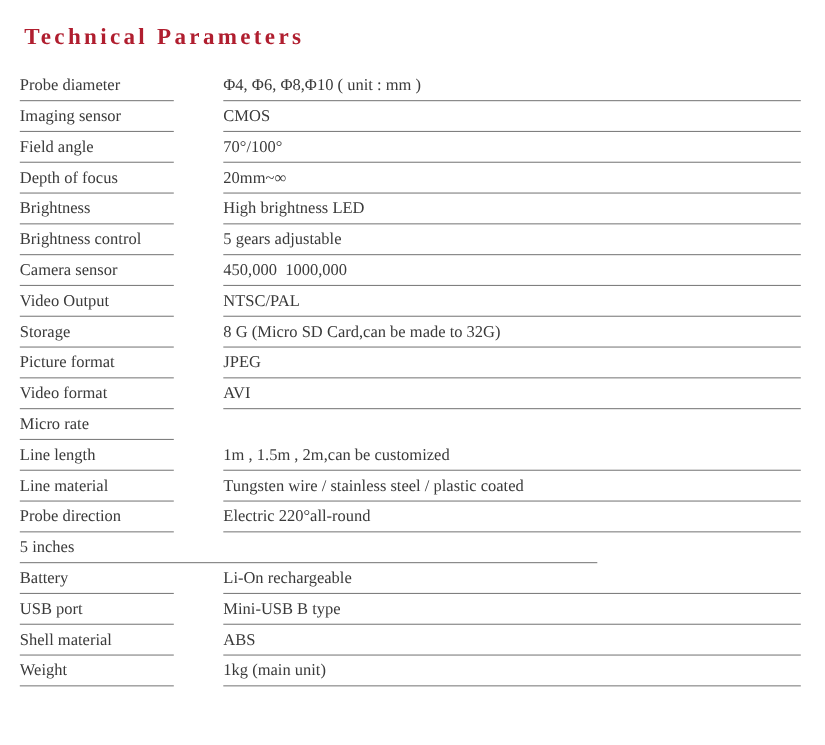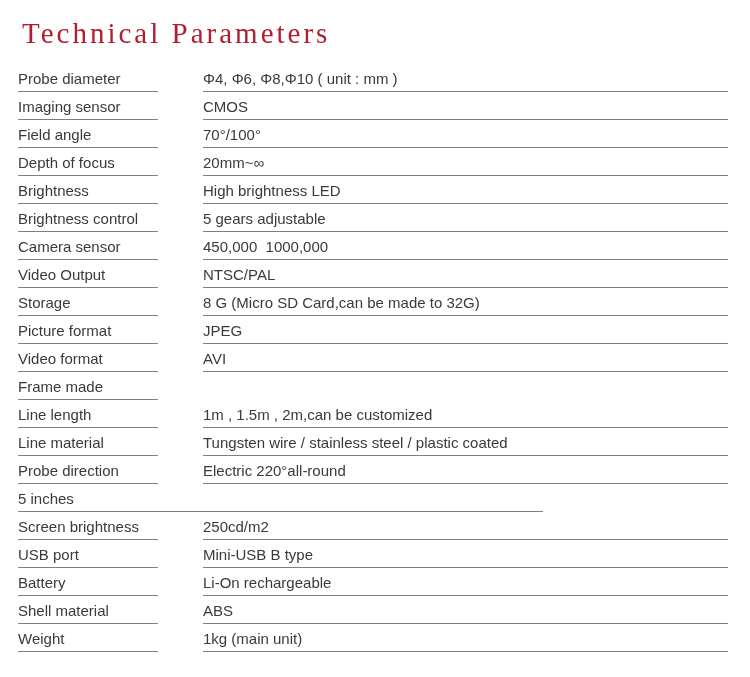--- a/index.html
+++ b/index.html
@@ -14,33 +14,34 @@
     height: 677px;
     background: var(--bg-color);
     font-family: "Liberation Sans", sans-serif;
     overflow: hidden;
   }
   .page-title {
     margin: 18px 0 0 22px;
     height: 30px;
     line-height: 30px;
     font-family: "Liberation Serif", serif;
-    font-weight: normal;
-    font-size: 29px;
+    font-weight: bold;
+    font-size: 21px;
     letter-spacing: 3px;
     color: var(--title-color);
     white-space: pre;
   }
   .spec-table {
     margin: 16px 0 0 18px;
     width: 710px;
   }
   .spec-row {
     display: flex;
     height: 28px;
+    font-family: Liberation Serif, serif;
   }
   .cell {
     display: flex;
     align-items: flex-end;
     padding-bottom: 4px;
     border-bottom: 1px solid var(--line-color);
     font-size: 15px;
     color: var(--text-color);
     white-space: pre;
     overflow: hidden;
@@ -109,21 +110,21 @@
     <div class="cell label">Picture format</div>
     <div class="cell value">JPEG</div>
   </div>
 
   <div class="spec-row">
     <div class="cell label">Video format</div>
     <div class="cell value">AVI</div>
   </div>
 
   <div class="spec-row">
-    <div class="cell label">Frame made</div>
+    <div class="cell label">Micro rate</div>
   </div>
 
   <div class="spec-row">
     <div class="cell label">Line length</div>
     <div class="cell value">1m , 1.5m , 2m,can be customized</div>
   </div>
 
   <div class="spec-row">
     <div class="cell label">Line material</div>
     <div class="cell value">Tungsten wire / stainless steel / plastic coated</div>
@@ -131,33 +132,29 @@
 
   <div class="spec-row">
     <div class="cell label">Probe direction</div>
     <div class="cell value">Electric 220°all-round</div>
   </div>
 
   <div class="spec-row">
     <div class="cell value">5 inches</div>
   </div>
 
+
   <div class="spec-row">
-    <div class="cell label">Screen brightness</div>
-    <div class="cell value">250cd/m2</div>
+    <div class="cell label">Battery</div>
+    <div class="cell value">Li-On rechargeable</div>
   </div>
 
   <div class="spec-row">
     <div class="cell label">USB port</div>
     <div class="cell value">Mini-USB B type</div>
-  </div>
-
-  <div class="spec-row">
-    <div class="cell label">Battery</div>
-    <div class="cell value">Li-On rechargeable</div>
   </div>
 
   <div class="spec-row">
     <div class="cell label">Shell material</div>
     <div class="cell value">ABS</div>
   </div>
 
   <div class="spec-row">
     <div class="cell label">Weight</div>
     <div class="cell value">1kg (main unit)</div>

